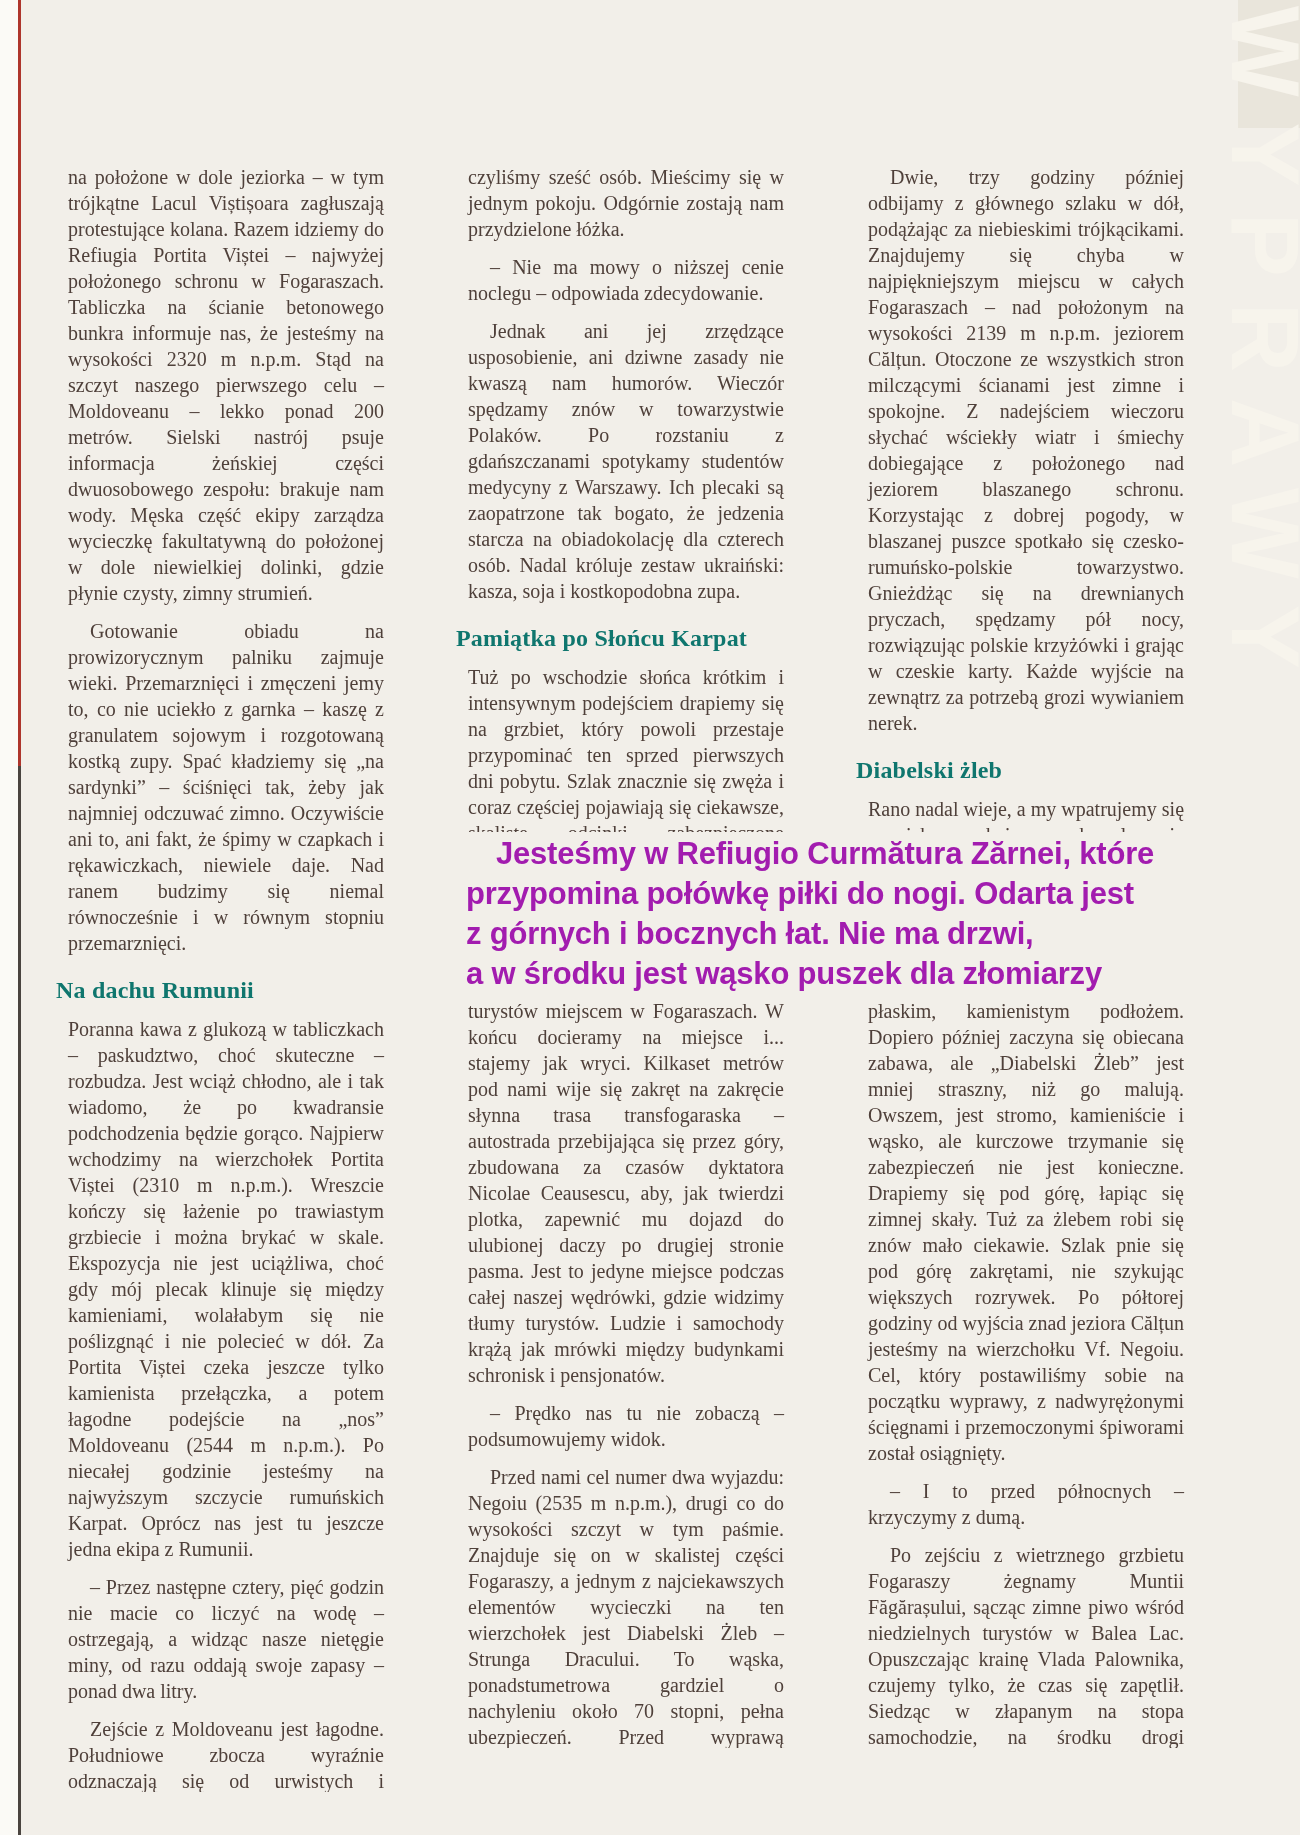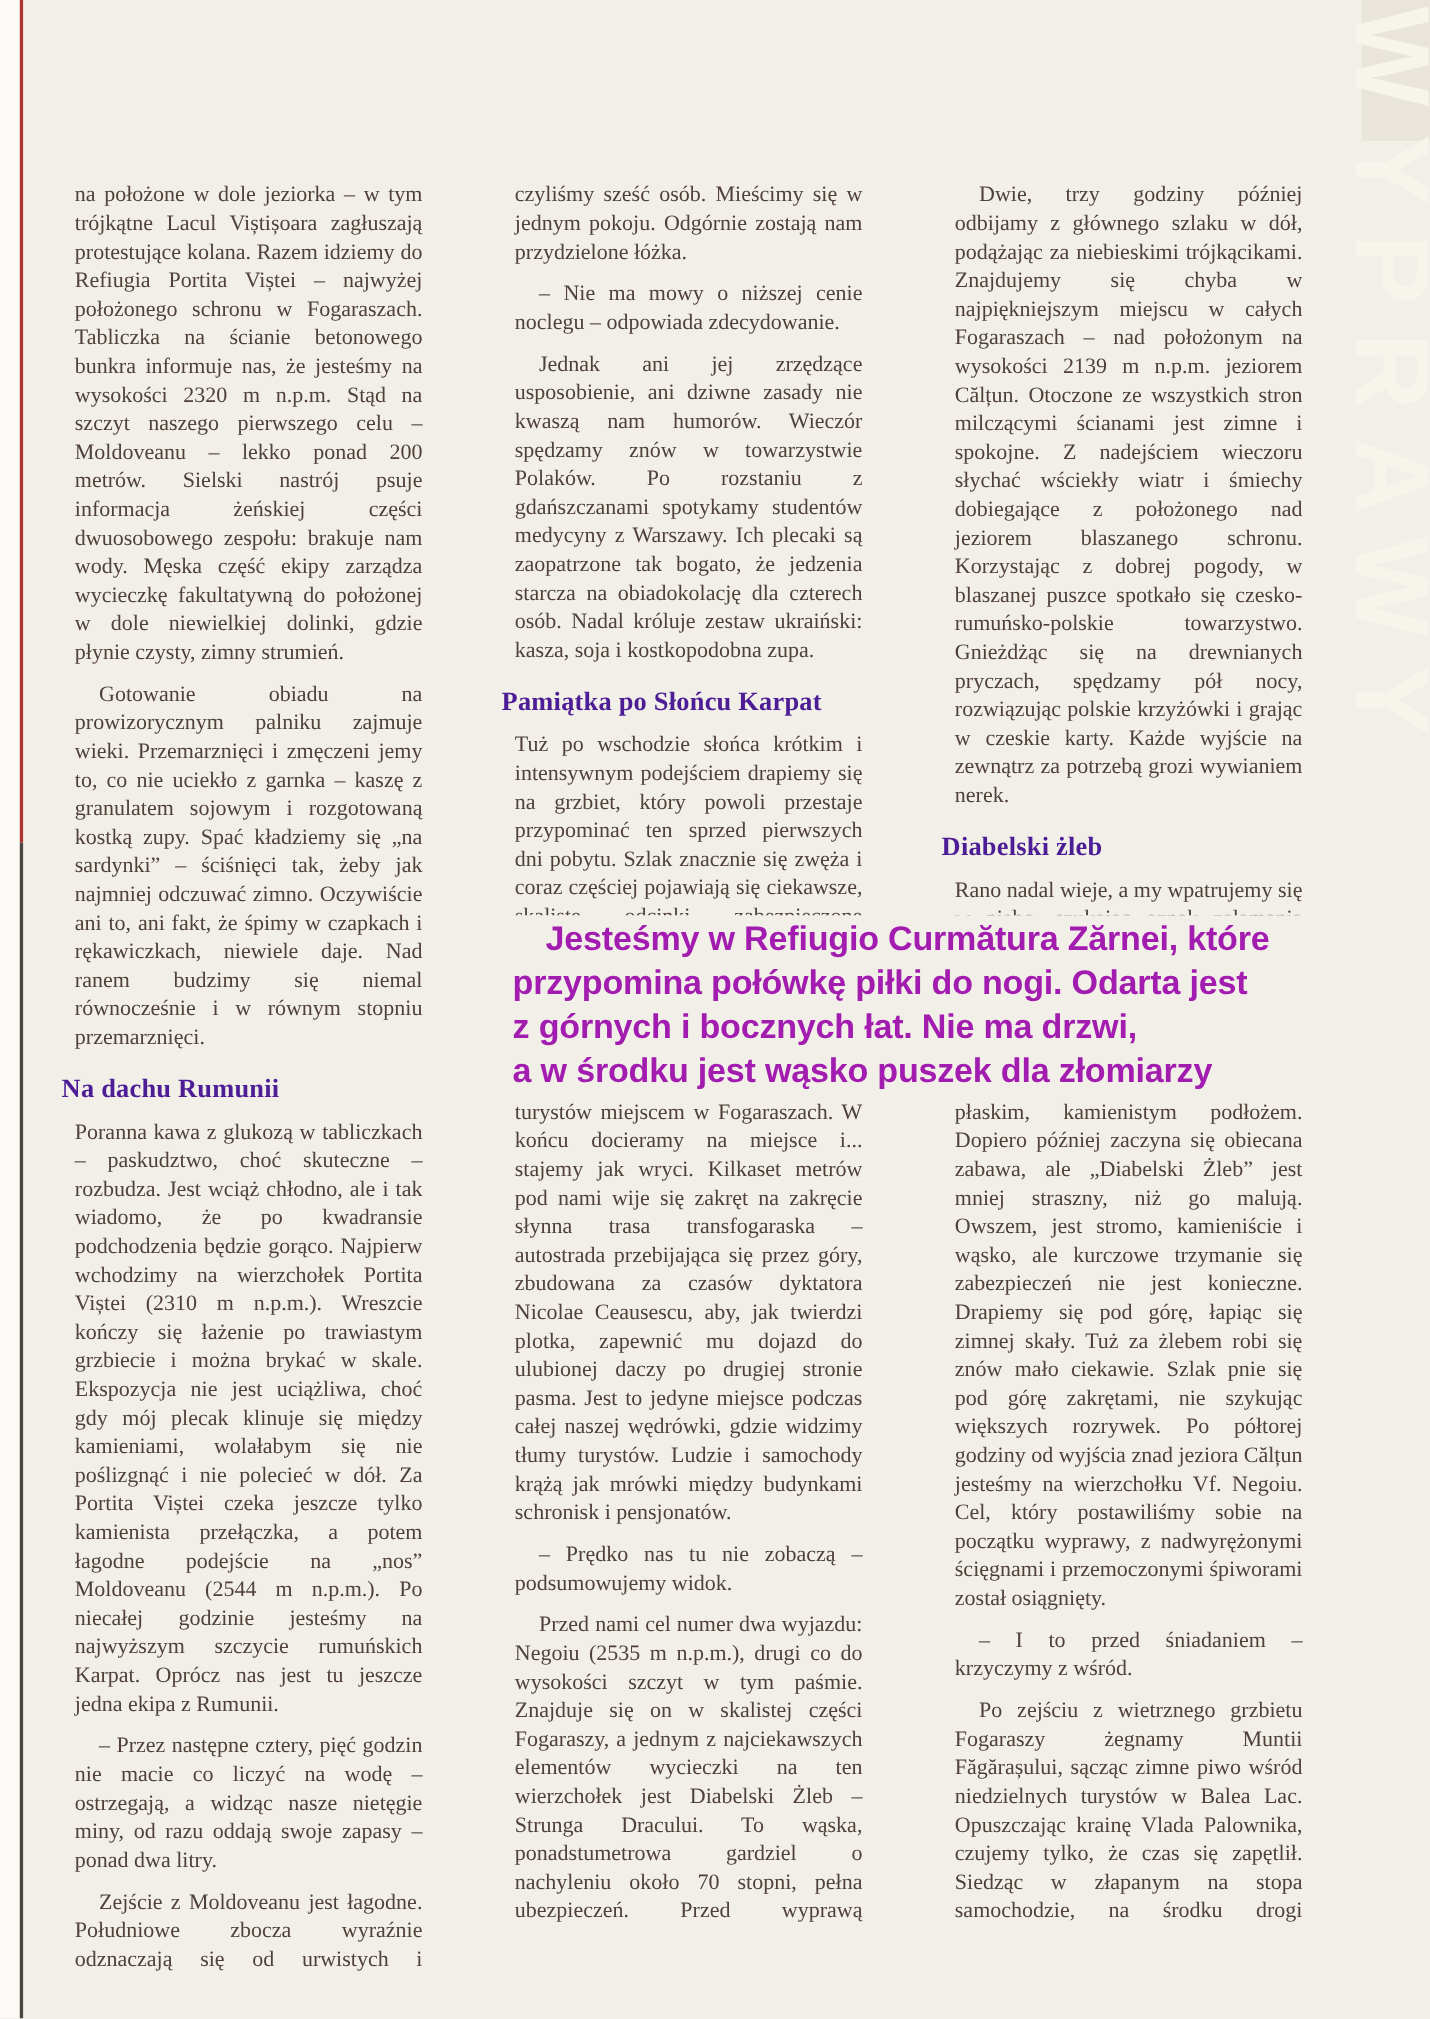--- a/index.html
+++ b/index.html
@@ -61,21 +61,21 @@
   #col2u { left: 456px; top: 152px; height: 680px;  overflow: hidden; }
   #col3u { left: 856px; top: 152px; height: 680px;  overflow: hidden; }
   #col2l { left: 456px; top: 986px; height: 762px;  overflow: hidden; }
   #col3l { left: 856px; top: 986px; height: 762px;  overflow: hidden; }
   .col p { margin: 12px; }
   .col p.ind { text-indent: 22px; }
   h2.head {
     font-size: 24px;
     line-height: 28px;
     font-weight: bold;
-    color: #4c1d95;
+    color: #0f766e;
     margin: 20px 0 8px 0;
     text-align: left;
     letter-spacing: 0.2px;
   }
   .pq {
     position: absolute;
     left: 466px; top: 834px;
     width: 742px;
     font-family: "Liberation Sans", sans-serif;
     font-weight: bold;
@@ -130,19 +130,19 @@
   </div>
 
   <div class="col" id="col2l">
     <p>turystów miejscem w Fogaraszach. W końcu docieramy na miejsce i... stajemy jak wryci. Kilkaset metrów pod nami wije się zakręt na zakręcie słynna trasa transfogaraska – autostrada przebijająca się przez góry, zbudowana za czasów dyktatora Nicolae Ceausescu, aby, jak twierdzi plotka, zapewnić mu dojazd do ulubionej daczy po drugiej stronie pasma. Jest to jedyne miejsce podczas całej naszej wędrówki, gdzie widzimy tłumy turystów. Ludzie i samochody krążą jak mrówki między budynkami schronisk i pensjonatów.</p>
     <p class="ind">– Prędko nas tu nie zobaczą – podsumowujemy widok.</p>
     <p class="ind">Przed nami cel numer dwa wyjazdu: Negoiu (2535 m n.p.m.), drugi co do wysokości szczyt w tym paśmie. Znajduje się on w skalistej części Fogaraszy, a jednym z najciekawszych elementów wycieczki na ten wierzchołek jest Diabelski Żleb – Strunga Dracului. To wąska, ponadstumetrowa gardziel o nachyleniu około 70 stopni, pełna ubezpieczeń. Przed wyprawą nasłuchaliśmy się mrożących krew w żyłach opowieści o turystach, którzy zmuszeni byli wycofać się po drodze, bo „żleb Draculi” był zbyt ciężki do pokonania. Co spotka naszą ekipę?</p>
   </div>
 
   <div class="col" id="col3l">
     <p>płaskim, kamienistym podłożem. Dopiero później zaczyna się obiecana zabawa, ale „Diabelski Żleb” jest mniej straszny, niż go malują. Owszem, jest stromo, kamieniście i wąsko, ale kurczowe trzymanie się zabezpieczeń nie jest konieczne. Drapiemy się pod górę, łapiąc się zimnej skały. Tuż za żlebem robi się znów mało ciekawie. Szlak pnie się pod górę zakrętami, nie szykując większych rozrywek. Po półtorej godziny od wyjścia znad jeziora Călțun jesteśmy na wierzchołku Vf. Negoiu. Cel, który postawiliśmy sobie na początku wyprawy, z nadwyrężonymi ścięgnami i przemoczonymi śpiworami został osiągnięty.</p>
-    <p class="ind">– I to przed śniadaniem – krzyczymy z wśród.</p>
+    <p class="ind">– I to przed północnych – krzyczymy z dumą.</p>
     <p class="ind">
       <span>Po zejściu z wietrznego grzbietu Fogaraszy żegnamy Muntii Făgărașului, sącząc zimne piwo wśród niedzielnych turystów w Balea Lac. Opuszczając krainę Vlada Palownika, czujemy tylko, że czas się zapętlił. Siedząc w złapanym na stopa samochodzie, na środku drogi zostajemy znowu zatrzymani przez stado beczących owiec z czerwonymi łatami. Ciekawe, czy śledziły nas od pamiętnego, pierwszego śniadania na fogaraskim grzbiecie.</span>
     </p>
   </div>
 
 </div>
 
 </body></html>

